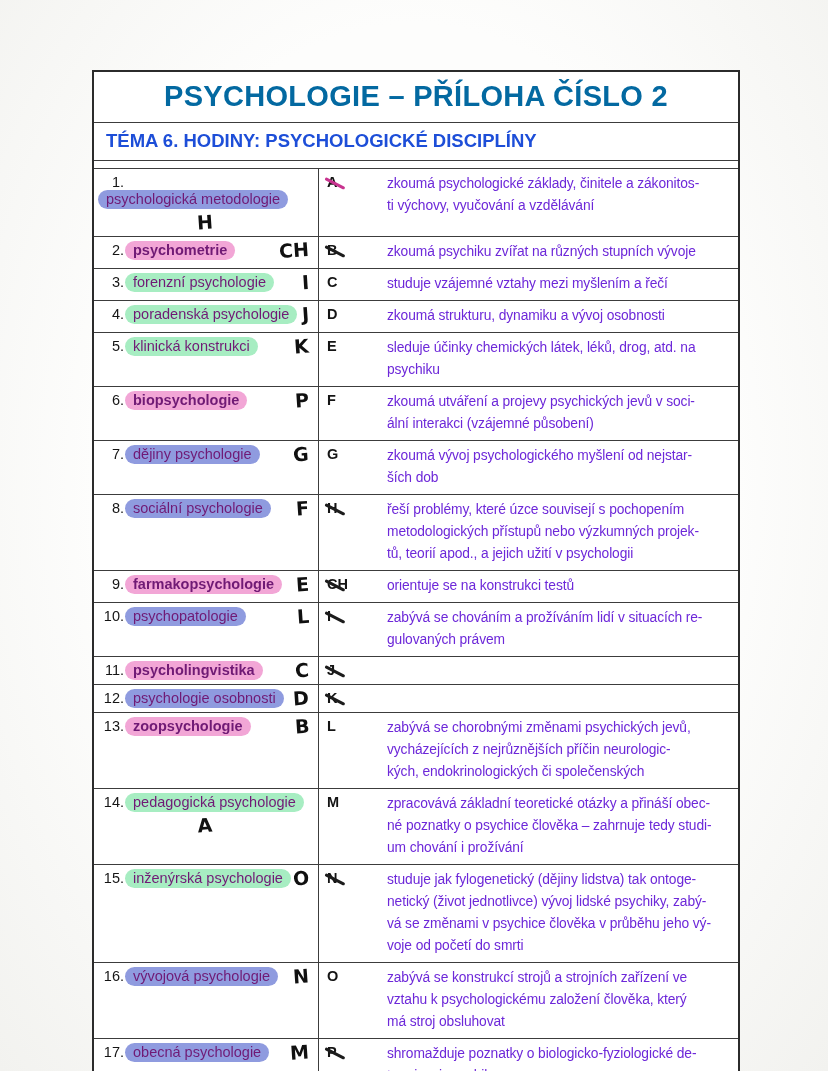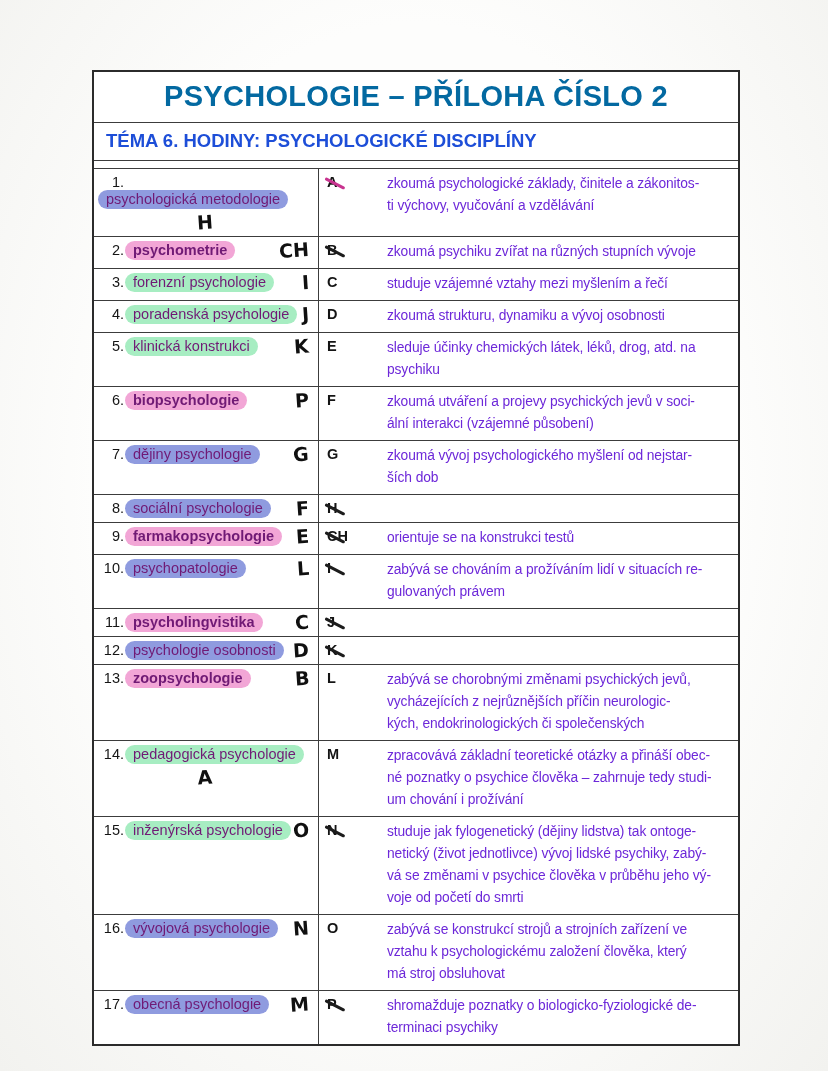--- a/index.html
+++ b/index.html
@@ -154,20 +154,23 @@
       </div>
     </div>
 
     <div class="row">
       <div class="cell-left" data-pos="right">
         <span class="num">8.</span><span class="term" data-hl="blue">sociální psychologie</span>
         <span class="hand">F</span>
       </div>
       <div class="cell-right">
         <span class="opt" data-cross="black">H</span>
+        <div class="def">řeší problémy, které úzce souvisejí s pochopením
+metodologických přístupů nebo výzkumných projek-
+tů, teorií apod., a jejich užití v psychologii</div>
       </div>
     </div>
 
     <div class="row">
       <div class="cell-left" data-pos="right">
         <span class="num">9.</span><span class="term" data-hl="pink">farmakopsychologie</span>
         <span class="hand">E</span>
       </div>
       <div class="cell-right">
         <span class="opt" data-cross="black">CH</span>

